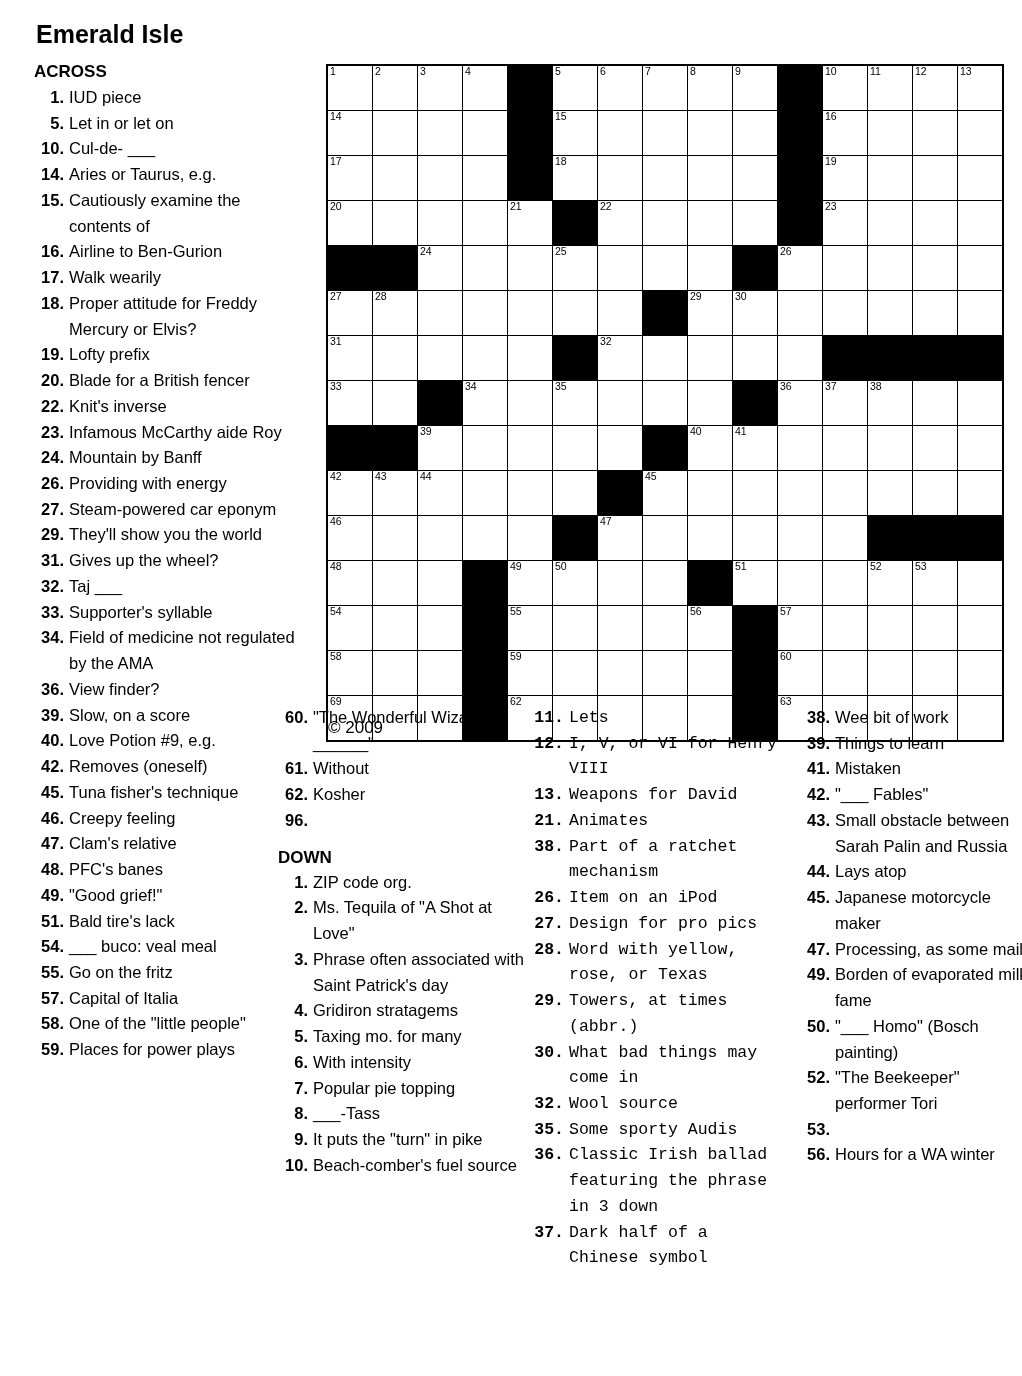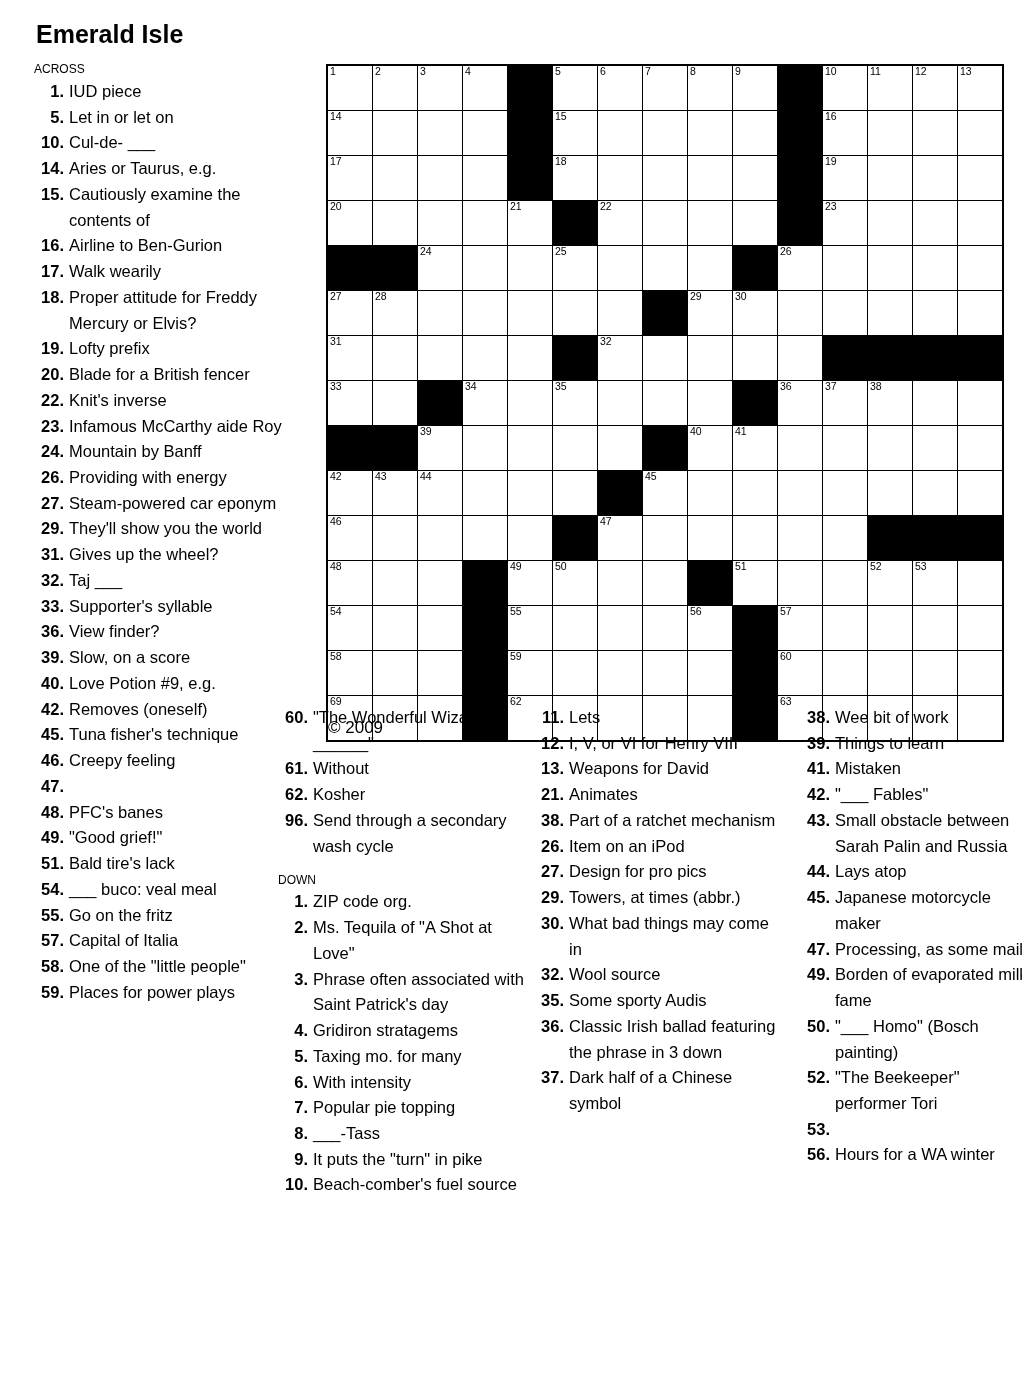--- a/index.html
+++ b/index.html
@@ -31,22 +31,22 @@
     letter-spacing: 0px;
   }
   
   .across-col {
     position: absolute;
     left: 18px;
     top: 62px;
     width: 272px;
   }
   .section-head {
-    font-size: 12px;
-    font-weight: normal;
+    font-size: 17px;
+    font-weight: bold;
     margin-bottom: 3px;
   }
   .clue {
     display: flex;
     font-size: 16.5px;
     line-height: 1.56;
     margin-bottom: 0px;
   }
   .clue .num {
     font-weight: bold;
@@ -94,21 +94,21 @@
     top: 718px;
     font-size: 17px;
   }
   
   .col {
     position: absolute;
     top: 705px;
     font-size: 16.5px;
   }
   #col2 { left: 262px; width: 248px; }
-  #col3 { left: 518px; width: 248px; }
+  #col3 { left: 518px; width: 248px; font-family: Liberation Mono, monospace; }
   #col4 { left: 784px; width: 232px; }
   .col .section-head { margin-top: 14px; margin-bottom: 2px; }
 </style>
 </head>
 <body>
 
 <div class="page">
 
   <div class="title">Emerald Isle</div>
 
@@ -185,20 +185,24 @@
         </div>
         <div class="clue">
           <span class="num">32.</span>
           <span class="txt">Taj ___</span>
         </div>
         <div class="clue">
           <span class="num">33.</span>
           <span class="txt">Supporter's syllable</span>
         </div>
         <div class="clue">
+          <span class="num">34.</span>
+          <span class="txt">Field of medicine not regulated by the AMA</span>
+        </div>
+        <div class="clue">
           <span class="num">36.</span>
           <span class="txt">View finder?</span>
         </div>
         <div class="clue">
           <span class="num">39.</span>
           <span class="txt">Slow, on a score</span>
         </div>
         <div class="clue">
           <span class="num">40.</span>
           <span class="txt">Love Potion #9, e.g.</span>
@@ -210,20 +214,21 @@
         <div class="clue">
           <span class="num">45.</span>
           <span class="txt">Tuna fisher's technique</span>
         </div>
         <div class="clue">
           <span class="num">46.</span>
           <span class="txt">Creepy feeling</span>
         </div>
         <div class="clue">
           <span class="num">47.</span>
+          <span class="txt">Clam's relative</span>
         </div>
         <div class="clue">
           <span class="num">48.</span>
           <span class="txt">PFC's banes</span>
         </div>
         <div class="clue">
           <span class="num">49.</span>
           <span class="txt">"Good grief!"</span>
         </div>
         <div class="clue">
@@ -650,21 +655,20 @@
       <div class="clue">
         <span class="num">61.</span>
         <span class="txt">Without</span>
       </div>
       <div class="clue">
         <span class="num">62.</span>
         <span class="txt">Kosher</span>
       </div>
       <div class="clue">
         <span class="num">96.</span>
-        <span class="txt">Send through a secondary wash cycle</span>
       </div>
       <div class="section-head">DOWN</div>
       <div class="clue">
         <span class="num">1.</span>
         <span class="txt">ZIP code org.</span>
       </div>
       <div class="clue">
         <span class="num">2.</span>
         <span class="txt">Ms. Tequila of "A Shot at Love"</span>
       </div>
@@ -722,20 +726,24 @@
         <span class="num">38.</span>
         <span class="txt">Part of a ratchet mechanism</span>
       </div>
       <div class="clue">
         <span class="num">26.</span>
         <span class="txt">Item on an iPod</span>
       </div>
       <div class="clue">
         <span class="num">27.</span>
         <span class="txt">Design for pro pics</span>
+      </div>
+      <div class="clue">
+        <span class="num">28.</span>
+        <span class="txt">Word with yellow, rose, or Texas</span>
       </div>
       <div class="clue">
         <span class="num">29.</span>
         <span class="txt">Towers, at times (abbr.)</span>
       </div>
       <div class="clue">
         <span class="num">30.</span>
         <span class="txt">What bad things may come in</span>
       </div>
       <div class="clue">

